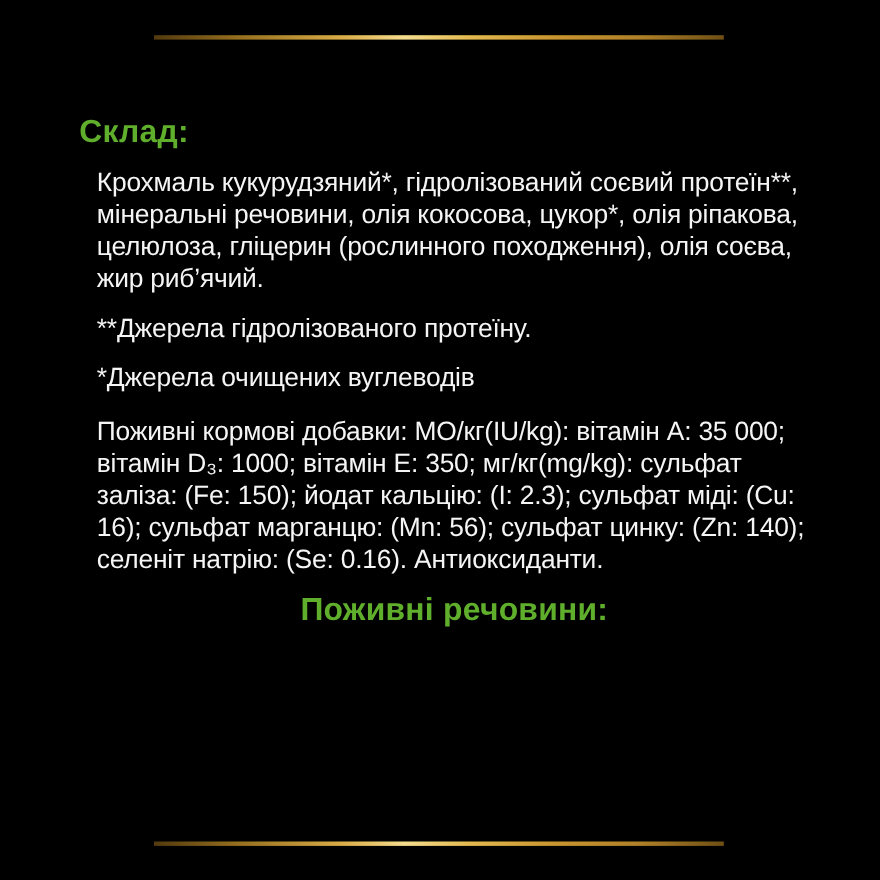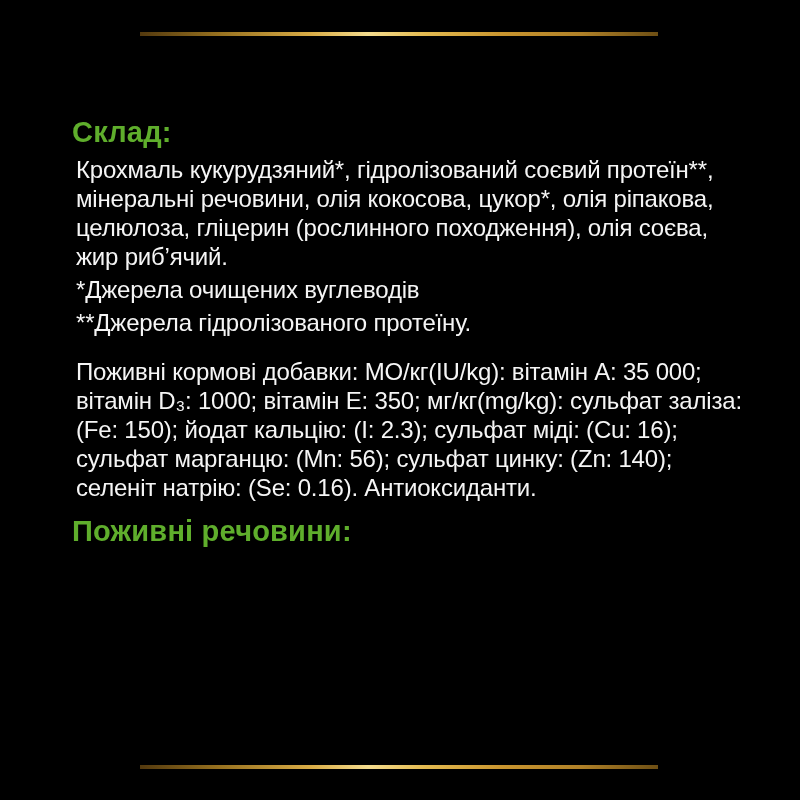--- a/index.html
+++ b/index.html
@@ -24,56 +24,56 @@
     height: 4px;
     background: linear-gradient(90deg,
       #53390e 0%, #96701f 15%, #d9ac46 33%, #f4dc8e 44%,
       #e3ba50 55%, #c9952f 70%, #b08128 85%, #6e4f14 100%);
   }
   .gold-bar.top    { top: 32px; }
   .gold-bar.bottom { top: 765px; }
   .content {
     position: absolute;
     left: 72px;
-    top: 116px;
+    top: 104px;
     width: 682px;
     color: var(--text);
   }
   h2 {
     margin: 0 0 7px 0;
     font-size: 29px;
     line-height: 32px;
     font-weight: 700;
     color: var(--accent);
     letter-spacing: 0.2px;
   }
   p {
-    margin: 4px;
+    margin: 16px;
     font-size: 24px;
     line-height: 29px;
     font-weight: 400;
     letter-spacing: -0.2px;
   }
   section.sec-additives { margin-top: 20px; }
-  section.sec-nutrients { margin-top: 13px; }
+  section.sec-nutrients { margin-top: 13px; text-align: center; }
 </style>
 </head>
 <body>
 
 <div class="page">
 
   <div class="gold-bar top"></div>
 
   <main class="content">
 
     <section class="sec-composition">
       <h2>Склад:</h2>
       <p>Крохмаль кукурудзяний*, гідролізований соєвий протеїн**, мінеральні речовини, олія кокосова, цукор*, олія ріпакова, целюлоза, гліцерин (рослинного походження), олія соєва, жир риб’ячий.</p>
+      <p class="footnote">**Джерела гідролізованого протеїну.</p>
       <p class="footnote">*Джерела очищених вуглеводів</p>
-      <p class="footnote">**Джерела гідролізованого протеїну.</p>
     </section>
 
     <section class="sec-additives">
       <p>Поживні кормові добавки: МО/кг(IU/kg): вітамін A: 35 000; вітамін D₃: 1000; вітамін E: 350; мг/кг(mg/kg): сульфат заліза: (Fe: 150); йодат кальцію: (I: 2.3); сульфат міді: (Cu: 16); сульфат марганцю: (Mn: 56); сульфат цинку: (Zn: 140); селеніт натрію: (Se: 0.16). Антиоксиданти.</p>
     </section>
 
     <section class="sec-nutrients">
       <h2>Поживні речовини:</h2>
     </section>
 

